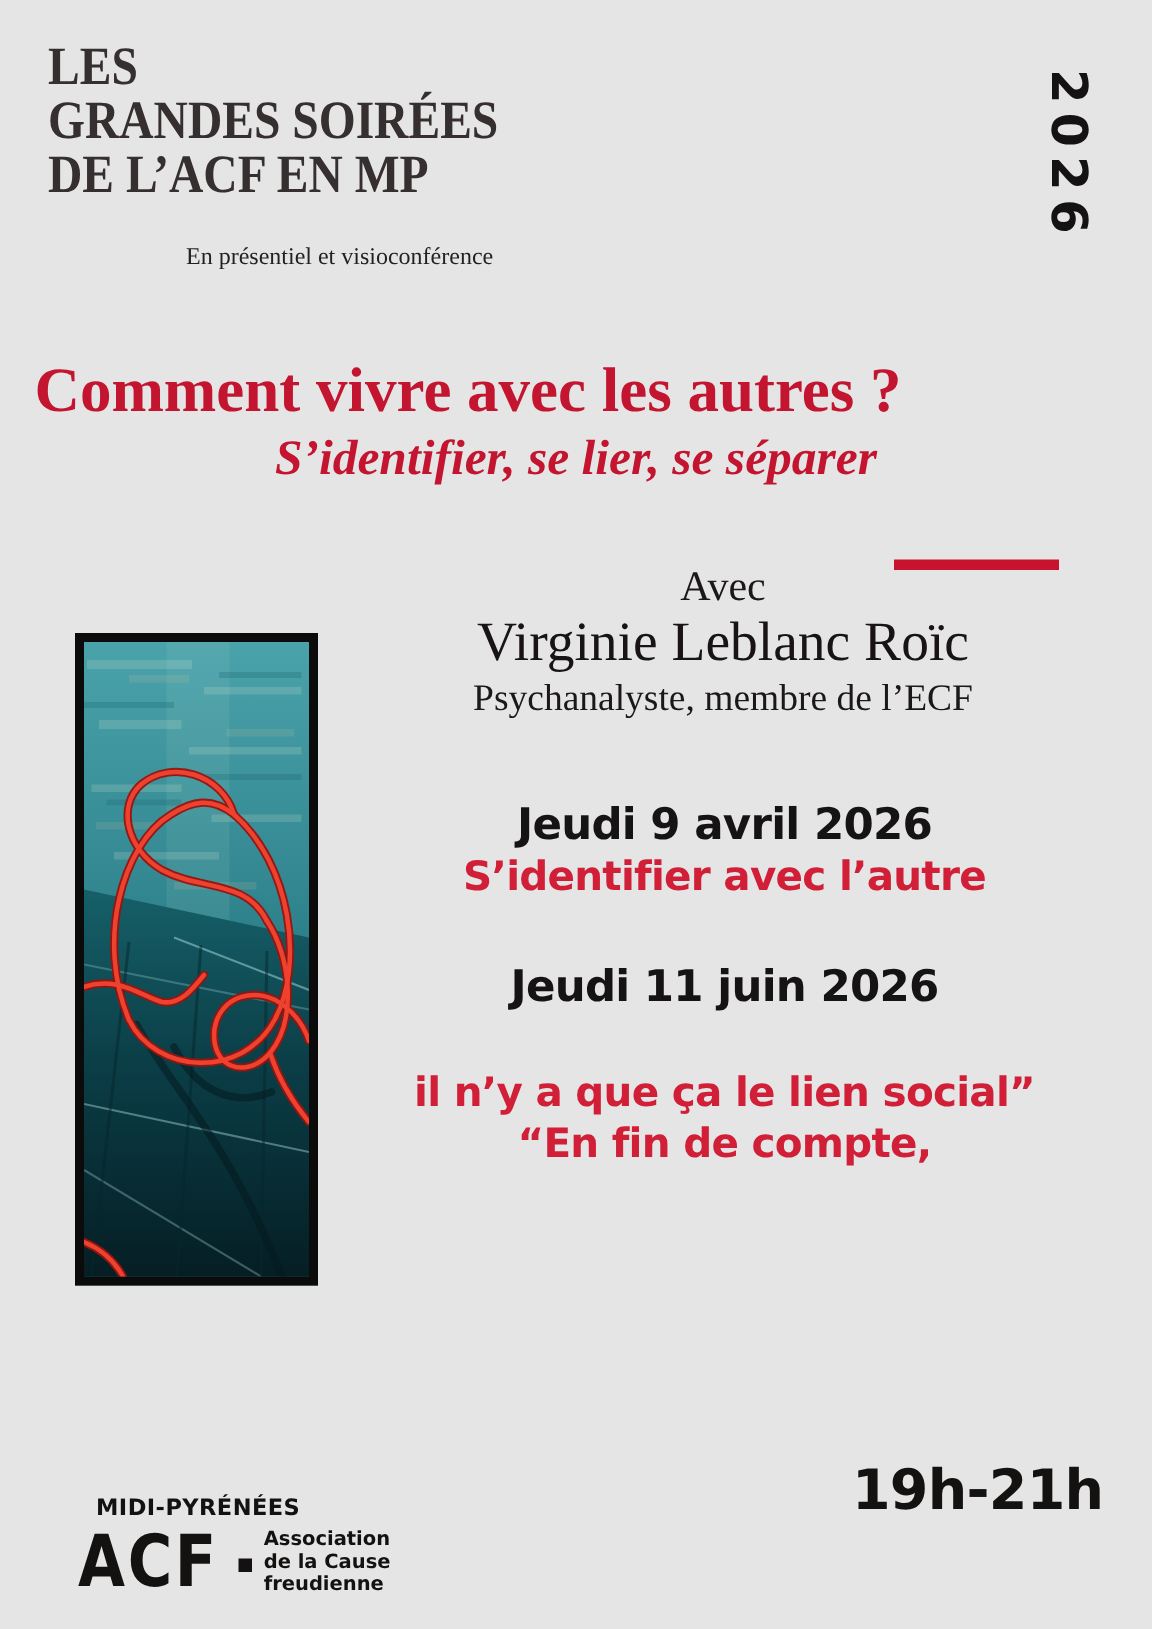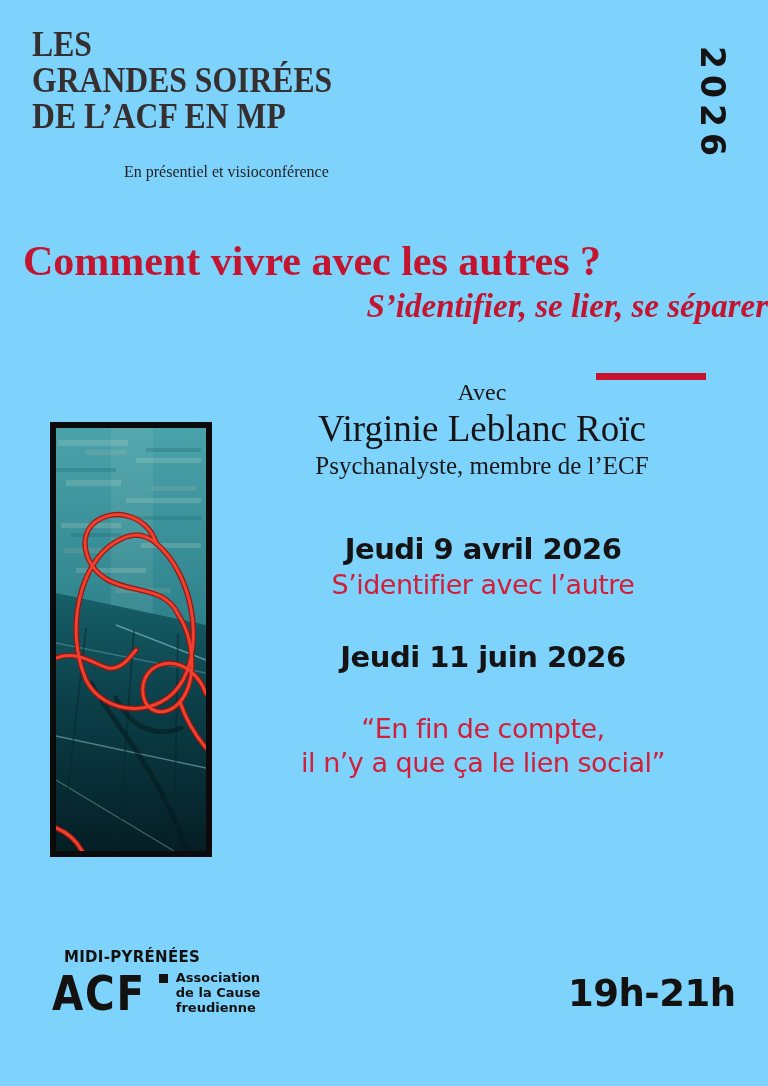--- a/index.html
+++ b/index.html
@@ -1,19 +1,19 @@
 <!DOCTYPE html>
 <html><head>
 <meta charset="utf-8">
 <style>
   html,body{margin:0;padding:0;}
   .poster{
     position:relative;
     width:768px;height:1086px;
-    background:#7dd3fc;
+    background:#e5e5e5;
     overflow:hidden;
     font-family:"Liberation Serif", serif;
     color:#322c2d;
   }
   
   .header-title{
     position:absolute;left:32px;top:26px;
     font-weight:bold;font-size:36px;line-height:36px;
     color:#362f30;letter-spacing:0px;
   }
@@ -31,66 +31,66 @@
     white-space:nowrap;
   }
   
   .main-title{
     position:absolute;left:0;top:237px;width:624px;
     text-align:center;font-weight:bold;font-size:42px;
     color:#c3152f;white-space:nowrap;
   }
   .subtitle{
     position:absolute;left:0;top:288px;width:768px;
-    text-align:right;font-weight:bold;font-style:italic;font-size:33px;
+    text-align:center;font-weight:bold;font-style:italic;font-size:33px;
     color:#c3152f;
   }
   .accent-line{
     position:absolute;left:596px;top:373px;width:110px;height:7px;
     background:#c8132e;
   }
   
   .speaker{
     position:absolute;left:232px;top:378px;width:500px;
     text-align:center;
   }
-  .speaker-intro{font-size:24px;color:#1c1819;line-height:28px;}
+  .speaker-intro{font-size:28px;color:#1c1819;line-height:28px;}
   .speaker-name{font-size:37px;color:#181415;line-height:42px;margin-top:2px;}
   .speaker-role{font-size:25px;color:#1c1819;line-height:28px;margin-top:2px;}
   
   .photo{
     position:absolute;left:50px;top:422px;width:162px;height:435px;
     border:6px solid #0c0b0b;box-sizing:border-box;background:#14545c;
   }
   .photo svg{display:block;width:100%;height:100%;}
   
   .sessions{
     position:absolute;left:232px;top:530px;width:502px;
     text-align:center;
     font-family:"DejaVu Sans", sans-serif;
   }
   .session{margin-bottom:36px;}
   .session-date{
     font-weight:bold;font-size:29px;line-height:38px;
     color:#161314;letter-spacing:-0.5px;white-space:nowrap;
   }
   .session-theme{
-    font-weight:normal;font-size:27px;line-height:34px;
+    font-weight:bold;font-size:27px;line-height:34px;
     color:#d21f38;letter-spacing:-0.5px;white-space:nowrap;
   }
   
   .logo{
     position:absolute;left:52px;top:948px;
     font-family:"DejaVu Sans", sans-serif;color:#141111;
   }
   .logo-region{
     font-weight:bold;font-size:15px;letter-spacing:0.3px;
-    margin-left:12px;white-space:nowrap;
-  }
-  .logo-row{display:flex;align-items:flex-start;margin-top:4px;}
+    margin-left:12px;white-space:nowrap;margin-top:48px;
+  }
+  .logo-row{display:flex;align-items:center;margin-top:4px;}
   .logo-acronym{
     font-weight:bold;font-size:46px;line-height:46px;letter-spacing:2px;
     transform:scale(0.88,1.04);transform-origin:left center;
   }
   .logo-square{width:9px;height:9px;background:#141111;margin:4px 8px 0 0;flex:none;}
   .logo-names{font-weight:bold;font-size:13px;line-height:15px;text-align:left;}
   .time-range{
     position:absolute;left:568px;top:972px;
     font-family:"DejaVu Sans", sans-serif;
     font-weight:bold;font-size:37px;color:#141111;
@@ -202,22 +202,22 @@
 
   <div class="sessions">
     <div class="session">
       <div class="session-date">Jeudi 9 avril 2026</div>
       <div class="session-theme">S’identifier avec l’autre</div>
     </div>
     <div class="session">
       <div class="session-date">Jeudi 11 juin 2026</div>
     </div>
     <div class="session">
+      <div class="session-theme">il n’y a que ça le lien social”</div>
       <div class="session-theme">“En fin de compte,</div>
-      <div class="session-theme">il n’y a que ça le lien social”</div>
     </div>
   </div>
 
   <div class="logo">
     <div class="logo-region">MIDI-PYRÉNÉES</div>
     <div class="logo-row">
       <div class="logo-acronym">ACF</div>
       <div class="logo-square"></div>
       <div class="logo-names">
         <div>Association</div>

